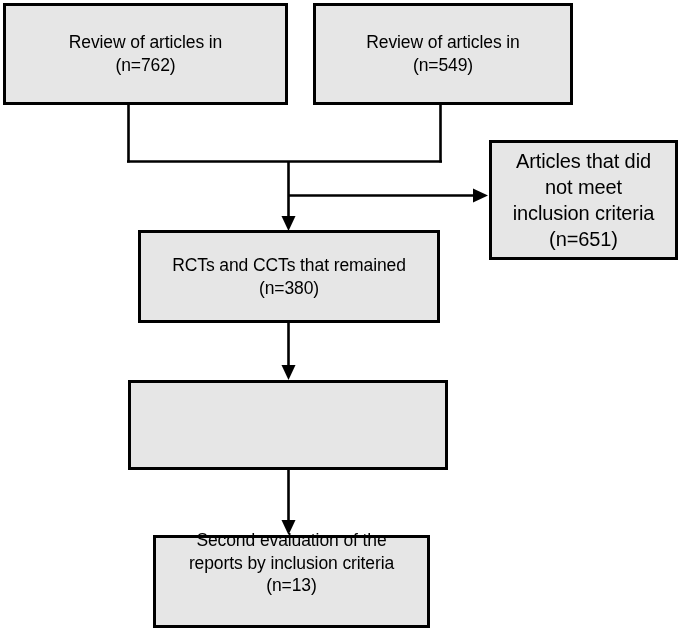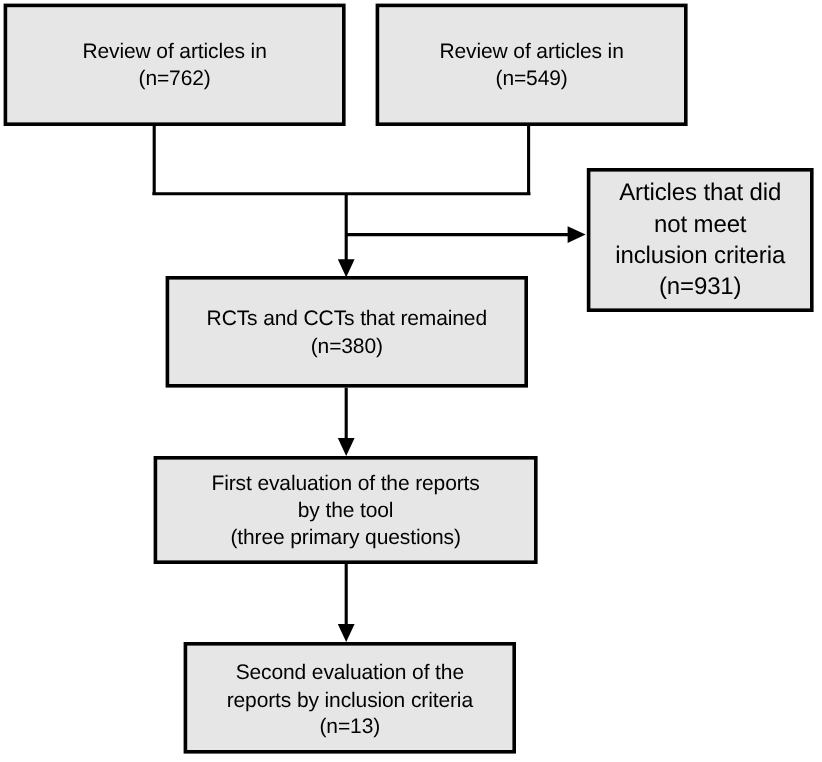--- a/index.html
+++ b/index.html
@@ -58,21 +58,21 @@
   .node-label .ln {
     display: block;
     white-space: nowrap;
   }
   
   #lbl-source-uzbekistan { left: 3px;   top: 3px;   width: 285px; height: 102px; }
   #lbl-source-paediatrics { left: 313px; top: 3px;   width: 260px; height: 102px; }
   #lbl-excluded           { left: 489px; top: 140px; width: 189px; height: 120px; }
   #lbl-remaining          { left: 138px; top: 230px; width: 302px; height: 93px; }
   #lbl-first-evaluation   { left: 128px; top: 380px; width: 320px; height: 90px; }
-  #lbl-second-evaluation  { left: 153px; top: 538px; width: 277px; height: 90px; align-items: center; }
+  #lbl-second-evaluation  { left: 153px; top: 518px; width: 277px; height: 90px; align-items: center; }
   #lbl-excluded { font-size: 20px; }
 </style>
 </head>
 <body>
 
 <div id="flow-root">
 
   <svg id="flow-svg" viewBox="0 0 685 635" aria-hidden="true">
 
     <g>
@@ -117,33 +117,28 @@
 
   <div class="node-label" id="lbl-source-paediatrics">
     <span class="ln">Review of articles in</span>
     <span class="ln">(n=549)</span>
   </div>
 
   <div class="node-label" id="lbl-excluded">
     <span class="ln">Articles that did</span>
     <span class="ln">not meet</span>
     <span class="ln">inclusion criteria</span>
-    <span class="ln">(n=931)</span>
+    <span class="ln">(n=651)</span>
   </div>
 
   <div class="node-label" id="lbl-remaining">
     <span class="ln">RCTs and CCTs that remained</span>
     <span class="ln">(n=380)</span>
   </div>
 
-  <div class="node-label" id="lbl-first-evaluation">
-    <span class="ln">First evaluation of the reports</span>
-    <span class="ln">by the tool</span>
-    <span class="ln">(three primary questions)</span>
-  </div>
 
   <div class="node-label" id="lbl-second-evaluation">
     <span class="ln">Second evaluation of the</span>
     <span class="ln">reports by inclusion criteria</span>
     <span class="ln">(n=13)</span>
   </div>
 
 </div>
 
 </body></html>

